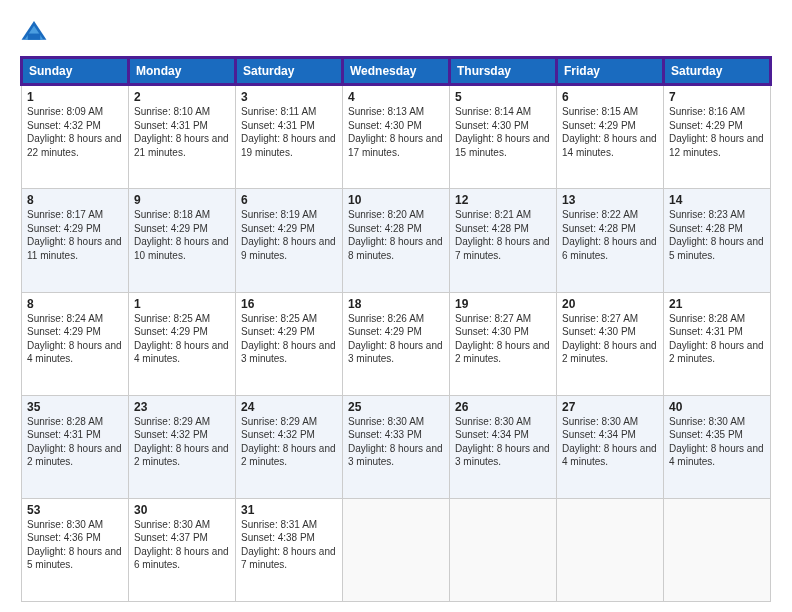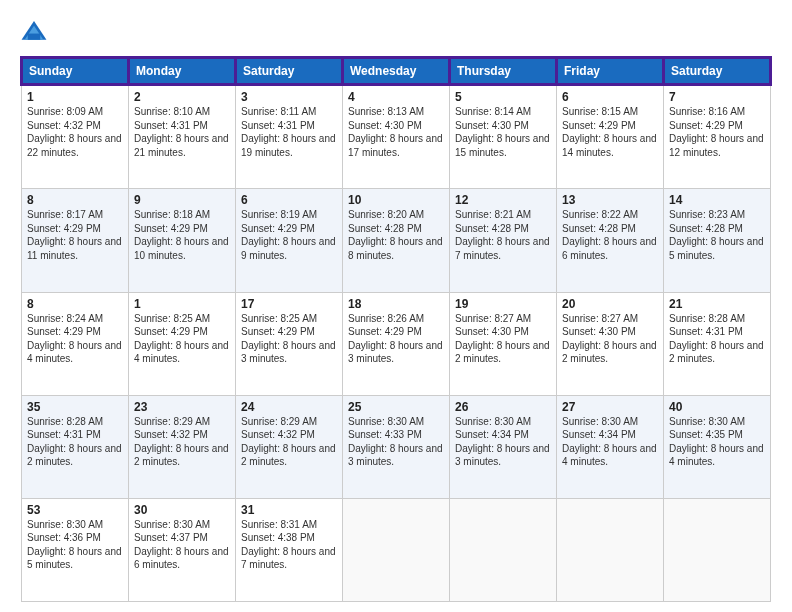--- a/index.html
+++ b/index.html
@@ -201,21 +201,21 @@
         <tr>
           <td>
             <span class="day-num">8</span>
             <div class="day-info">Sunrise: 8:24 AM<br>Sunset: 4:29 PM<br>Daylight: 8 hours and 4 minutes.</div>
           </td>
           <td>
             <span class="day-num">1</span>
             <div class="day-info">Sunrise: 8:25 AM<br>Sunset: 4:29 PM<br>Daylight: 8 hours and 4 minutes.</div>
           </td>
           <td>
-            <span class="day-num">17</span>
+            <span class="day-num">16</span>
             <div class="day-info">Sunrise: 8:25 AM<br>Sunset: 4:29 PM<br>Daylight: 8 hours and 3 minutes.</div>
           </td>
           <td>
             <span class="day-num">18</span>
             <div class="day-info">Sunrise: 8:26 AM<br>Sunset: 4:29 PM<br>Daylight: 8 hours and 3 minutes.</div>
           </td>
           <td>
             <span class="day-num">19</span>
             <div class="day-info">Sunrise: 8:27 AM<br>Sunset: 4:30 PM<br>Daylight: 8 hours and 2 minutes.</div>
           </td>

